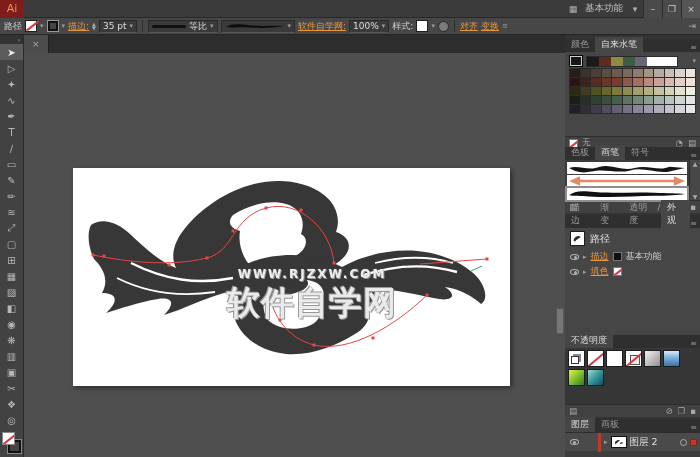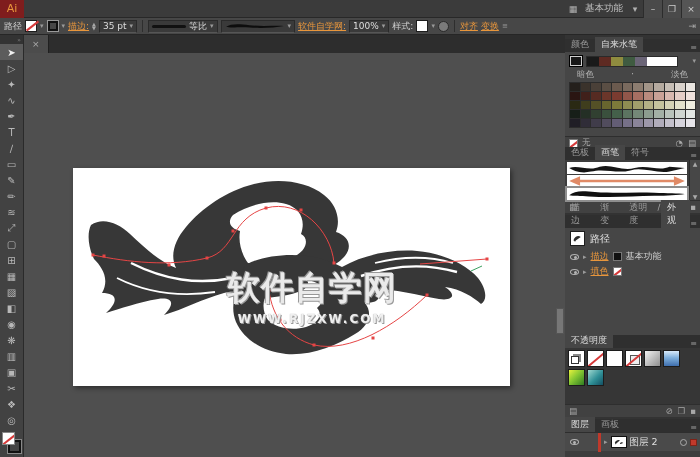--- a/index.html
+++ b/index.html
@@ -293,22 +293,22 @@
         <rect x="194.5" y="120.5" width="3" height="3"></rect>
           <rect x="205.5" y="150.5" width="3" height="3"></rect>
         <rect x="239.5" y="175.5" width="3" height="3"></rect>
           <rect x="298.5" y="168.5" width="3" height="3"></rect>
         <rect x="352.5" y="125.5" width="3" height="3"></rect>
           <rect x="412.5" y="89.5" width="3" height="3"></rect>
       </g>
     </svg>
   </div>
   <div id="watermark">
+    <div id="wm2">WWW.RJZXW.COM</div>
     <div id="wm1">软件自学网</div>
-    <div id="wm2">WWW.RJZXW.COM</div>
   </div>
   <div id="canvas-vscroll"></div>
 </div>
 
 <div id="dock">
 
   <div class="panel" id="p-colorguide" style="top:4px; height:110px;">
     <div class="ptabs" id="cg-tabs">
         <span class="ptab">颜色</span>
         <span class="ptab active">自来水笔</span>
@@ -318,25 +318,20 @@
       <div id="cg-row1">
         <div id="cg-base"></div>
         <div id="cg-strip">
             <div style="background: rgb(26, 26, 26);"></div>
             <div style="background: rgb(94, 42, 34);"></div>
             <div style="background: rgb(143, 140, 63);"></div>
             <div style="background: rgb(63, 91, 65);"></div>
             <div style="background: rgb(107, 101, 119);"></div>
           </div>
         <span class="dd" id="cg-dd">▾</span>
-      </div>
-      <div id="cg-labels">
-        <span>暗色</span>
-        <span>·</span>
-        <span>淡色</span>
       </div>
       <div id="cg-grid">
           <div style="background: rgb(36, 31, 27);"></div>
           <div style="background: rgb(58, 50, 43);"></div>
           <div style="background: rgb(74, 64, 56);"></div>
           <div style="background: rgb(90, 78, 68);"></div>
           <div style="background: rgb(107, 90, 78);"></div>
           <div style="background: rgb(122, 106, 94);"></div>
           <div style="background: rgb(141, 125, 112);"></div>
           <div style="background: rgb(163, 149, 136);"></div>

